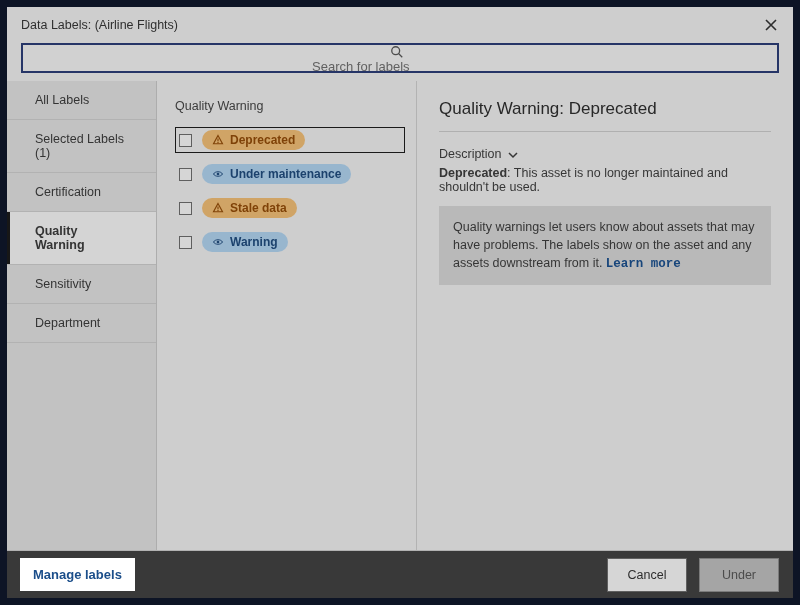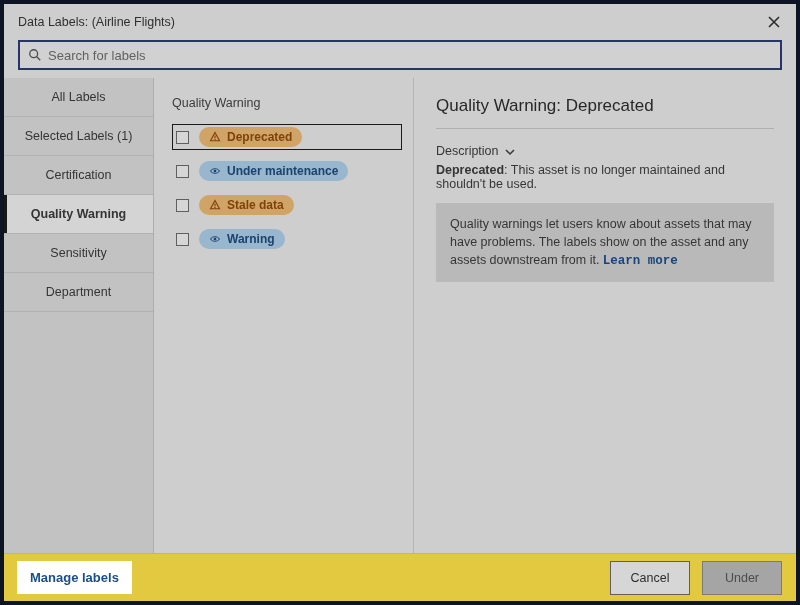--- a/index.html
+++ b/index.html
@@ -8,63 +8,63 @@
 
   
   .dim {
     position: absolute; inset: 0; background: rgba(0,0,0,0.10);
     pointer-events: none; z-index: 50;
   }
 
   .dialog {
     position: absolute; inset: 0;
     background: #e6e6e6;
-    border: 4px solid #0f172a;
+    border: 7px solid #0f172a;
     display: flex; flex-direction: column;
   }
 
   .header {
     display: flex; align-items: center; justify-content: space-between;
     padding: 10px 14px 8px 14px;
     font-size: 12.5px; color: #353535;
   }
   .close-x { width: 16px; height: 16px; cursor: pointer; color: #333; }
   .close-x svg { width: 100%; height: 100%; }
 
   .search-wrap {
     margin: 2px 14px 8px 14px;
     border: 2px solid #2b3b73;
     background: #e9e9e9;
     display: flex; align-items: center;
     height: 30px;
     padding: 0 8px;
+    flex-direction: column;
   }
   .search-icon { width: 14px; height: 14px; margin-right: 6px; color:#555; }
   .search-icon svg { width:100%; height:100%; }
   .search-input {
     flex: 1; border: none; outline: none; background: transparent;
     font-size: 13px; color: #333;
   }
   .search-input::placeholder { color: #6d6d6d; }
 
   .body {
     flex: 1; display: flex; min-height: 0;
   }
 
   .sidebar {
     width: 150px; background: #d9d9d9; border-right: 1px solid #c1c1c1;
     display: flex; flex-direction: column;
   }
   .sidebar-item {
     font-size: 12.5px; color: #3a3a3a;
-    padding: 12px 1px;
+    padding: 12px 28px;
     border-bottom: 1px solid #c7c7c7;
     cursor: pointer;
     background: #d9d9d9;
-    text-align: center;
   }
   .sidebar-item.active {
     background: #ededed;
     box-shadow: inset 3px 0 0 #1a1a1a;
     font-weight: bold;
   }
 
   .middle {
     width: 260px; padding: 18px 10px 10px 18px;
     border-right: 1px solid #c8c8c8;
@@ -118,21 +118,21 @@
   .info-box {
     background: #cfcfcf; padding: 12px 14px; font-size: 12.5px; color: #3c3c3c;
     line-height: 1.45;
   }
   .info-box a { color: #1b4e8a; font-weight: bold; text-decoration: none; cursor:pointer;font-family:Liberation Mono, monospace; }
 
   .footer {
     height: 48px; display:flex; align-items:center; justify-content:space-between;
     padding: 0 14px;
     border-top: 1px solid #c7c7c7;
-    background: #fde047;
+    background: #404040;
   }
   .manage-labels {
     position: relative; z-index: 100;
     background: #ffffff; color: #1b4e8a; font-size: 13px; font-weight: bold;
     padding: 8px 12px; cursor: pointer;
     box-shadow: 0 0 0 1px #fff;
   }
   .footer-right { display:flex; gap: 12px; }
   .btn {
     min-width: 80px; height: 34px; font-size: 12.5px;

